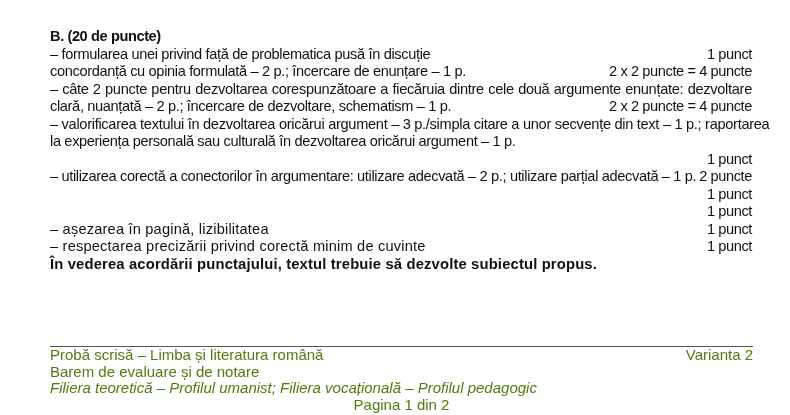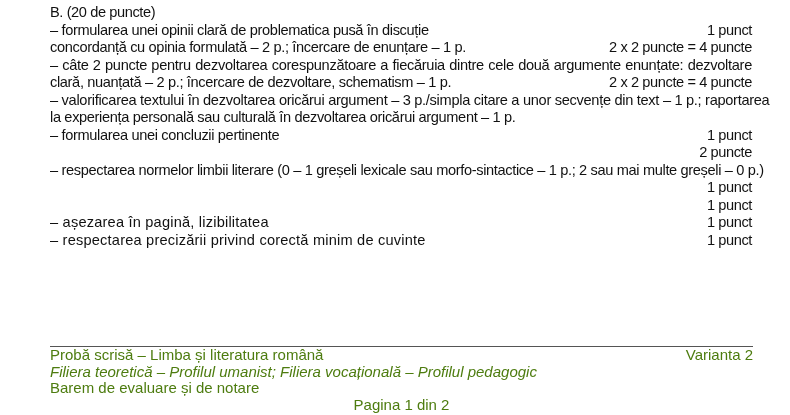--- a/index.html
+++ b/index.html
@@ -38,22 +38,23 @@
       position: absolute;
       right: 0;
       top: 0;
       font-weight: normal;
       letter-spacing: -0.4px;
     }
     .wide {
       letter-spacing: 0.2px;
     }
     .section-title {
-      font-weight: normal;
+      font-weight: bold;
       letter-spacing: -0.4px;
+      margin-top: 24px;
     }
     .final-note {
       font-weight: bold;
       letter-spacing: 0.15px;
       font-size: 14.8px;
     }
     .footer {
       position: absolute;
       left: 50px;
       top: 346px;
@@ -79,73 +80,71 @@
       text-align: center;
     }
   </style>
 </head>
 <body>
 
 <div class="page">
   <div class="line section-title">B. (20 de puncte)</div>
 
   <div class="line">
-    <span>– formularea unei opinii clară de problematica pusă în discuție</span>
+    <span>– formularea unei privind față de problematica pusă în discuție</span>
     <span class="right">1 punct</span>
   </div>
 
   <div class="line">
     <span>concordanță cu opinia formulată – 2 p.; încercare de enunțare – 1 p.</span>
     <span class="right">2 x 2 puncte = 4 puncte</span>
   </div>
 
   <div class="line justify">– câte 2 puncte pentru dezvoltarea corespunzătoare a fiecăruia dintre cele două argumente enunțate: dezvoltare</div>
   <div class="line">
     <span>clară, nuanțată – 2 p.; încercare de dezvoltare, schematism – 1 p.</span>
     <span class="right">2 x 2 puncte = 4 puncte</span>
   </div>
 
   <div class="line justify">– valorificarea textului în dezvoltarea oricărui argument – 3 p./simpla citare a unor secvențe din text – 1 p.; raportarea</div>
   <div class="line">
     <span>la experiența personală sau culturală în dezvoltarea oricărui argument – 1 p.</span>
   </div>
 
   <div class="line">
-    <span>– formularea unei concluzii pertinente</span>
     <span class="right">1 punct</span>
   </div>
 
   <div class="line">
+    <span>– utilizarea corectă a conectorilor în argumentare: utilizare adecvată – 2 p.; utilizare parțial adecvată – 1 p.</span>
     <span class="right">2 puncte</span>
   </div>
 
-  <div class="line">
-    <span>– respectarea normelor limbii literare (0 – 1 greșeli lexicale sau morfo-sintactice – 1 p.; 2 sau mai multe greșeli – 0 p.)</span>
-  </div>
   <div class="line">
     <span class="right">1 punct</span>
   </div>
 
   <div class="line">
     <span class="right">1 punct</span>
   </div>
 
   <div class="line wide">
     <span>– așezarea în pagină, lizibilitatea</span>
     <span class="right">1 punct</span>
   </div>
 
   <div class="line wide">
     <span>– respectarea precizării privind corectă minim de cuvinte</span>
     <span class="right">1 punct</span>
   </div>
 
+  <div class="line final-note">În vederea acordării punctajului, textul trebuie să dezvolte subiectul propus.</div>
 </div>
 
 <div class="footer">
   <div class="fl">
     <span>Probă scrisă – Limba și literatura română</span>
     <span class="fr">Varianta 2</span>
   </div>
+  <div class="fl">Barem de evaluare și de notare</div>
   <div class="fl italic">Filiera teoretică – Profilul umanist; Filiera vocațională – Profilul pedagogic</div>
-  <div class="fl">Barem de evaluare și de notare</div>
   <div class="fl page-num">Pagina 1 din 2</div>
 </div>
 
 </body></html>

